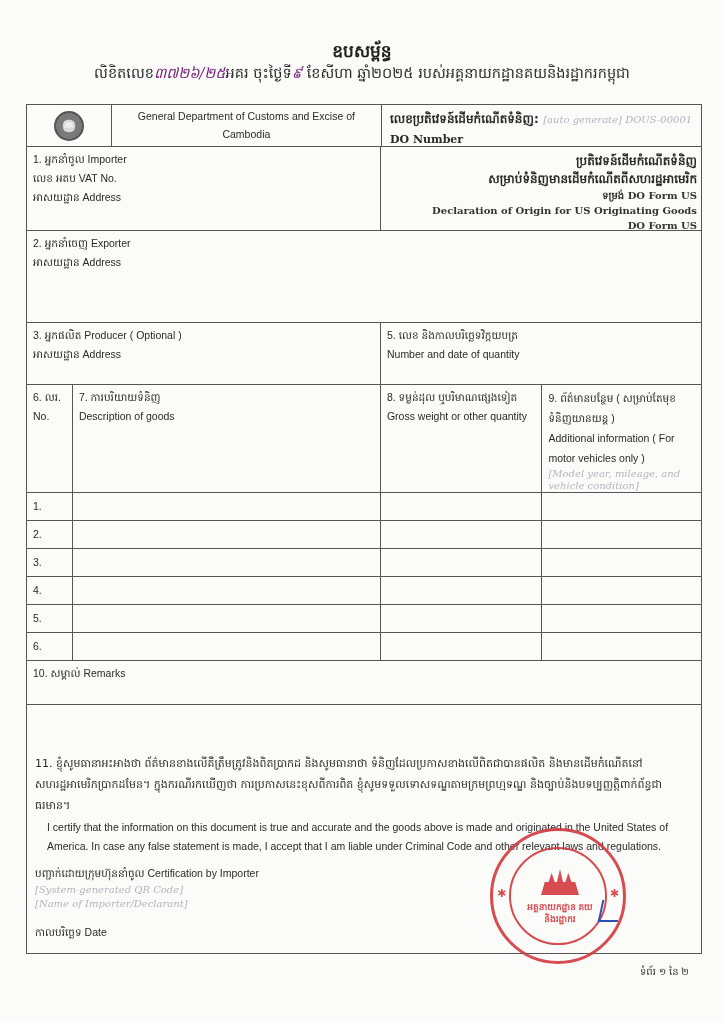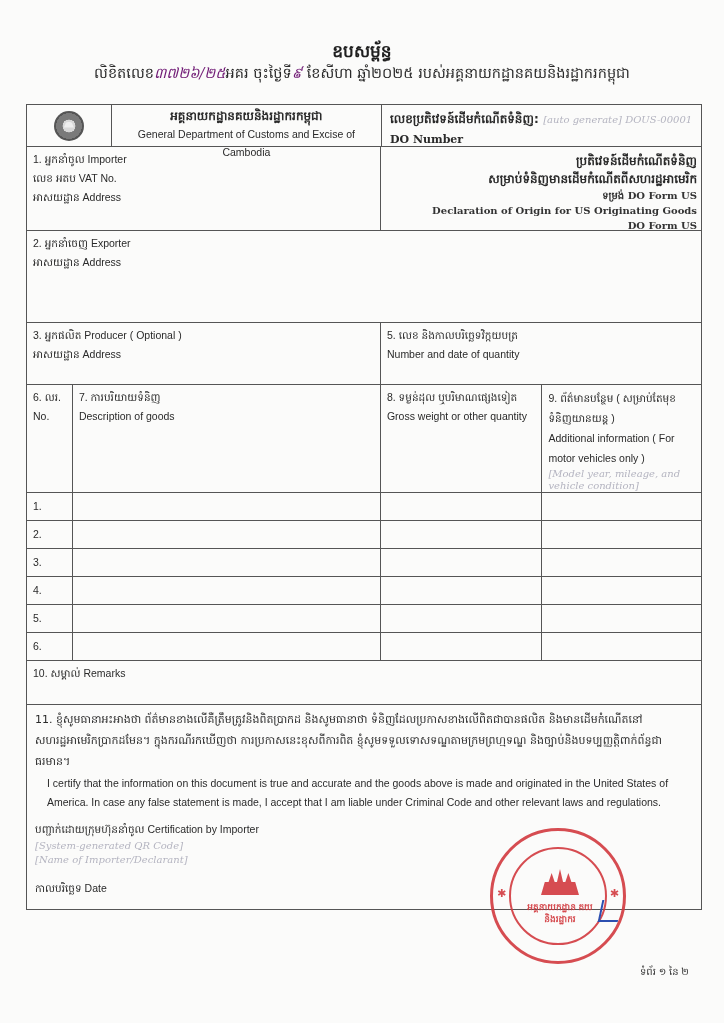--- a/index.html
+++ b/index.html
@@ -66,21 +66,20 @@
 </div>
 
 <div class="form">
 
   <div class="row" style="height:42px;">
     <div class="left" style="display:flex; border-right:1px solid #555;">
       <div class="logo-cell">
           <div class="logo"></div>
         </div>
       <div class="dept">
-        <span class="line kh">អគ្គនាយកដ្ឋានគយនិងរដ្ឋាករកម្ពុជា</span>
         <span class="line en">General Department of Customs and Excise of Cambodia</span>
       </div>
     </div>
     <div class="right donum">
       <span class="line"><span class="kh">លេខប្រតិវេទន៍ដើមកំណើតទំនិញ:</span> <span class="ph">[auto generate] DOUS-00001</span></span>
       <span class="line serif-b">DO Number</span>
     </div>
   </div>
 
   <div class="row" style="height:84px;">
@@ -173,21 +172,21 @@
     <div class="cell c-wt"></div>
     <div class="cell c-add"></div>
   </div>
 
   <div class="row" style="height:44px;">
     <div class="cell full">
       <span class="line">10. សម្គាល់ Remarks</span>
     </div>
   </div>
 
-  <div class="row" style="height:204px;">
+  <div class="row" style="height:204px;margin-top:44px;">
     <div class="cell full cert-text" style="padding:4px 8px;">
       <span class="line kh">11. ខ្ញុំសូមធានាអះអាងថា ព័ត៌មានខាងលើគឺត្រឹមត្រូវនិងពិតប្រាកដ និងសូមធានាថា ទំនិញដែលប្រកាសខាងលើពិតជាបានផលិត និងមានដើមកំណើតនៅសហរដ្ឋអាមេរិកប្រាកដមែន។ ក្នុងករណីរកឃើញថា ការប្រកាសនេះខុសពីការពិត ខ្ញុំសូមទទួលទោសទណ្ឌតាមក្រមព្រហ្មទណ្ឌ និងច្បាប់និងបទប្បញ្ញត្តិពាក់ព័ន្ធជាធរមាន។</span>
       <span class="line" style="padding-left:12px; margin-top:2px;">I certify that the information on this document is true and accurate and the goods above is made and originated in the United States of America. In case any false statement is made, I accept that I am liable under Criminal Code and other relevant laws and regulations.</span>
       <span class="line" style="margin-top:8px;">បញ្ជាក់ដោយក្រុមហ៊ុននាំចូល Certification by Importer</span>
       <span class="line ph" style="line-height:14px;">[System-generated QR Code]</span>
       <span class="line ph" style="line-height:14px;">[Name of Importer/Declarant]</span>
       <span class="line" style="margin-top:12px;">កាលបរិច្ឆេទ Date</span>
     </div>
   </div>
 </div>

